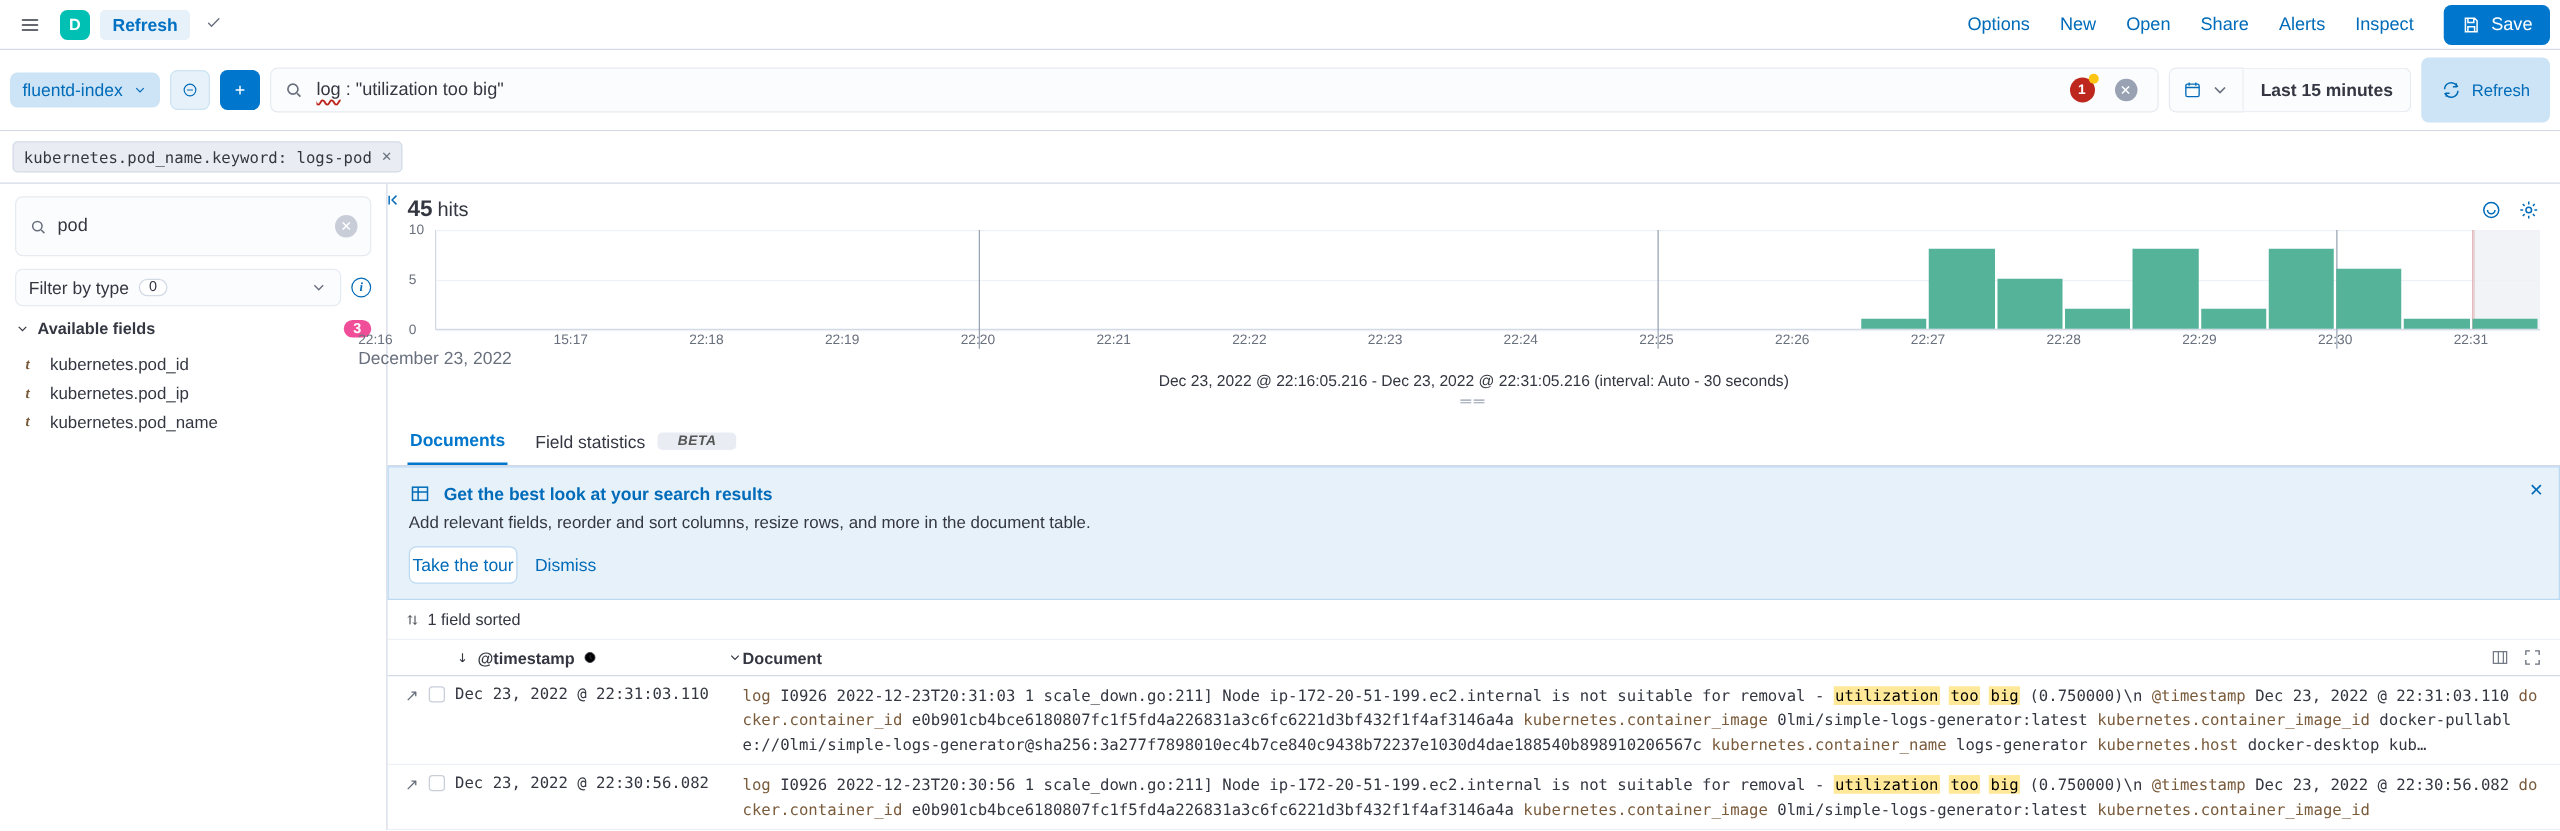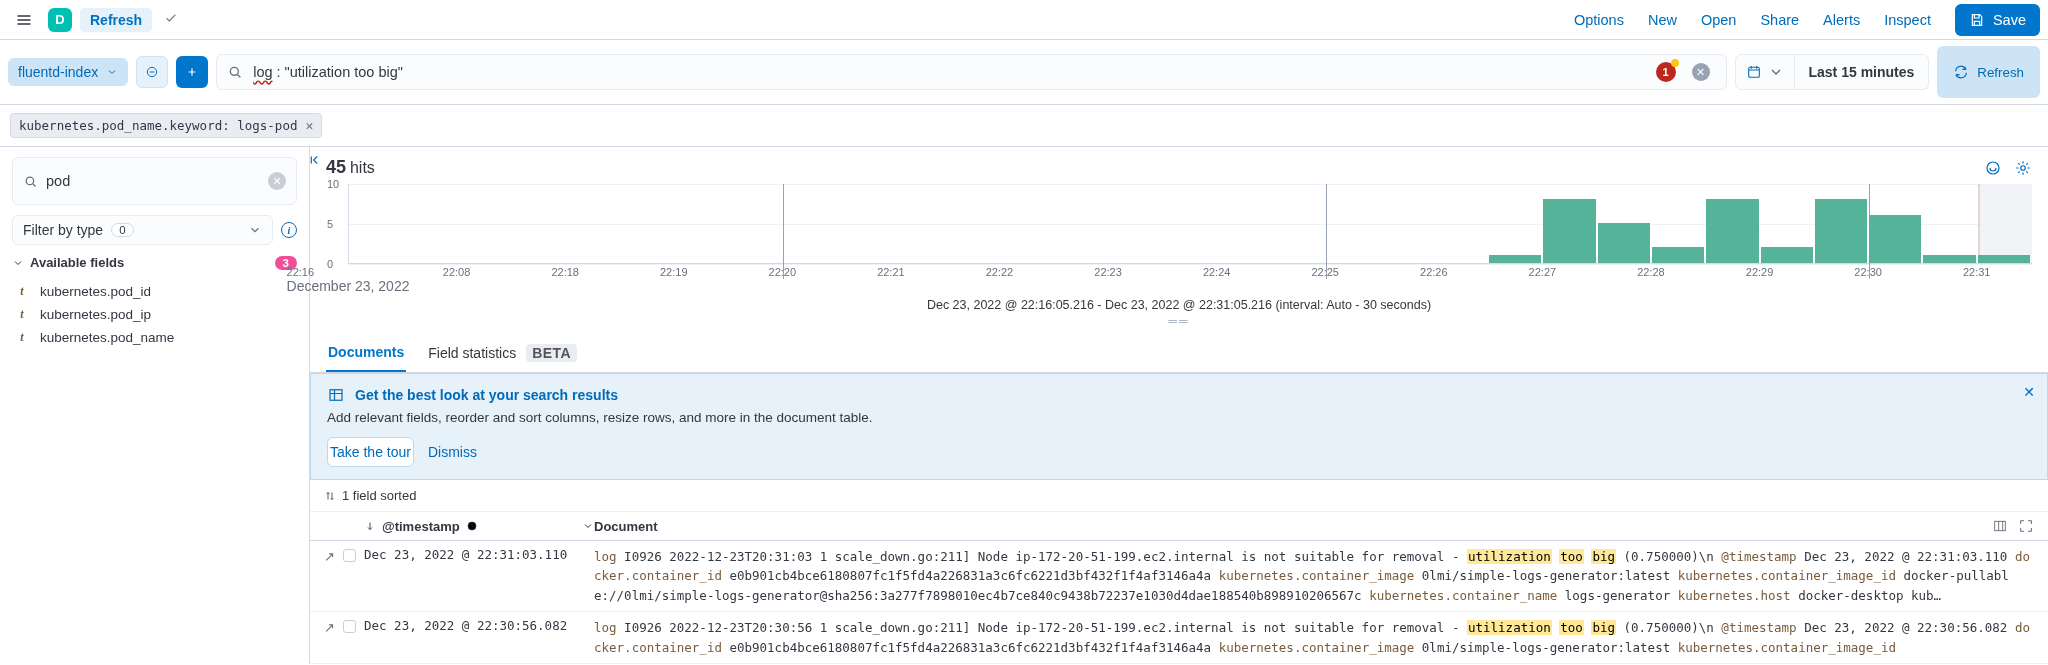--- a/index.html
+++ b/index.html
@@ -174,21 +174,21 @@
   .xlabels { position:relative; margin-left:22px; height:28px; }
   .xlabel { position:absolute; top:2px; font-size:11px; color:#69707d; transform:translateX(-50%); white-space:nowrap;}
   .xlabel .sub { font-size:14px; }
   .chart-caption { text-align:center; font-size:12.5px; color:#343741; margin:6px 0 2px; }
   .drag-handle { text-align:center; color:#98a2b3; font-size:12px; letter-spacing:2px; cursor:row-resize; }
 
   
   .tabsrow { display:flex; align-items:center; gap:20px; padding:0 16px; border-bottom:1px solid #d3dae6; }
   .tab { padding:10px 2px; color:#343741; font-size:14px; cursor:pointer; }
   .tab.active { color:#07c; font-weight:600; border-bottom:2px solid #07c; }
-  .beta-badge { background:#e9edf3; color:#555; border-radius:4px; padding:1px 6px; font-size:14px; font-weight:700; letter-spacing:.5px;}
+  .beta-badge { background:#e9edf3; color:#555; border-radius:4px; padding:1px 16px; font-size:11px; font-weight:700; letter-spacing:.5px;font-style:italic;}
 
   
   .callout {
     background:#e6f1fa; border:1px solid #bcd9f2; margin:0; padding:12px 16px; position:relative;
   }
   .callout-head { display:flex; align-items:center; gap:10px; color:#006bb8; font-weight:600; }
   .callout-head svg { width:18px; height:18px; stroke:#006bb8; fill:none; }
   .callout .close { position:absolute; top:10px; right:12px; color:#006bb8; cursor:pointer; }
   .callout p { margin-top:6px; color:#343741; font-size:13.5px; }
   .callout-actions { margin-top:12px; display:flex; gap:14px; align-items:center; }
@@ -400,21 +400,21 @@
           <div class="bar" style="left: 1302.97px; width: 52.2903px; height: 16px;"></div>
           <div class="bar" style="left: 1357.26px; width: 52.2903px; height: 64px;"></div>
           <div class="bar" style="left: 1411.55px; width: 52.2903px; height: 16px;"></div>
           <div class="bar" style="left: 1465.84px; width: 52.2903px; height: 64px;"></div>
           <div class="bar" style="left: 1520.13px; width: 52.2903px; height: 48px;"></div>
           <div class="bar" style="left: 1574.42px; width: 52.2903px; height: 8px;"></div>
           <div class="bar" style="left: 1628.71px; width: 52.2903px; height: 8px;"></div>
         </div>
       <div class="xlabels" id="xlabels">
           <div class="xlabel" style="left: 0px;">22:16<br><span class="sub">December 23, 2022</span></div>
-          <div class="xlabel" style="left: 108.581px;">22:08</div>
+          <div class="xlabel" style="left: 108.581px;">15:17</div>
           <div class="xlabel" style="left: 217.161px;">22:18</div>
           <div class="xlabel" style="left: 325.742px;">22:19</div>
           <div class="xlabel" style="left: 434.323px;">22:20</div>
           <div class="xlabel" style="left: 542.903px;">22:21</div>
           <div class="xlabel" style="left: 651.484px;">22:22</div>
           <div class="xlabel" style="left: 760.065px;">22:23</div>
           <div class="xlabel" style="left: 868.645px;">22:24</div>
           <div class="xlabel" style="left: 977.226px;">22:25</div>
           <div class="xlabel" style="left: 1085.81px;">22:26</div>
           <div class="xlabel" style="left: 1194.39px;">22:27</div>

